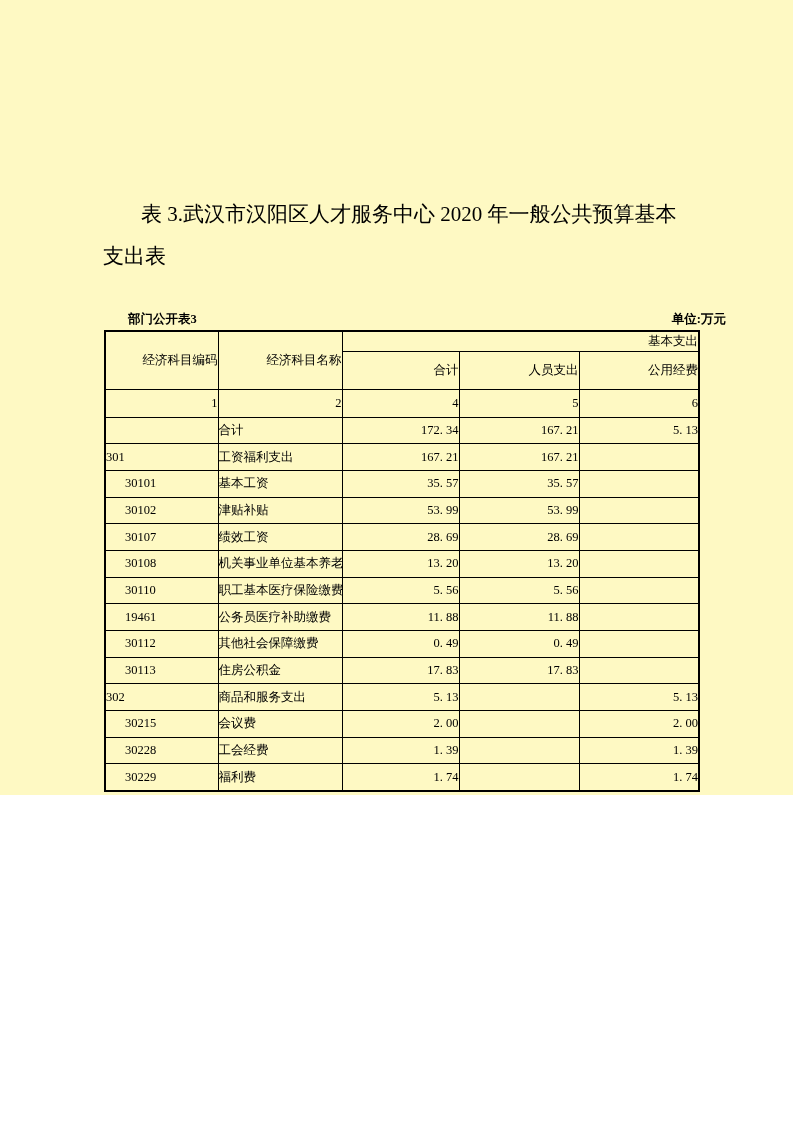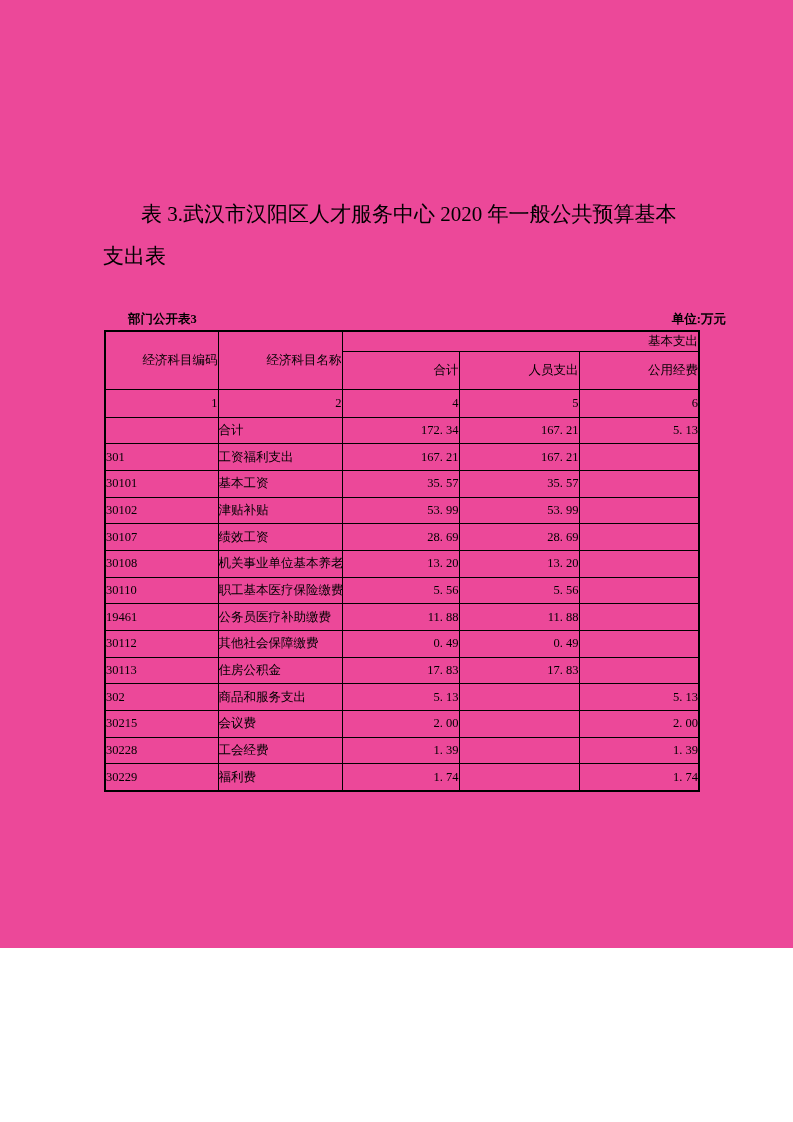--- a/index.html
+++ b/index.html
@@ -3,22 +3,22 @@
 <meta charset="utf-8">
 <style>
   html, body {
     margin: 0;
     padding: 0;
     background: #ffffff;
   }
   .page {
     position: relative;
     width: 793px;
-    height: 948px;
-    background: #ec4899;
+    height: 795px;
+    background: #fef9c3;
     overflow: hidden;
     font-family: "Liberation Serif", "DejaVu Serif", serif;
     color: #000000;
   }
 
   
   .doc-title {
     position: absolute;
     left: 103px;
     top: 193px;
@@ -77,21 +77,21 @@
   tr.h1  { height: 20px; }
   tr.h2  { height: 38px; }
   tr.idx { height: 28px; }
   tbody tr { height: 26.7px; }
 
   td.hdr {
     text-align: right;
     font-size: 13px;
   }
   td.code { text-align: left; padding-left: 3px; }
-  td.code.lv1 { }
+  td.code.lv1 { padding-left: 19px; }
   td.name { text-align: left; padding-left: 4px; }
   td.name.lv1 { }
   td.num  { text-align: right; padding-right: 3px; }
 
   
   .footer {
     position: absolute;
     left: 106px;
     top: 1043px;
     font-size: 15px;

